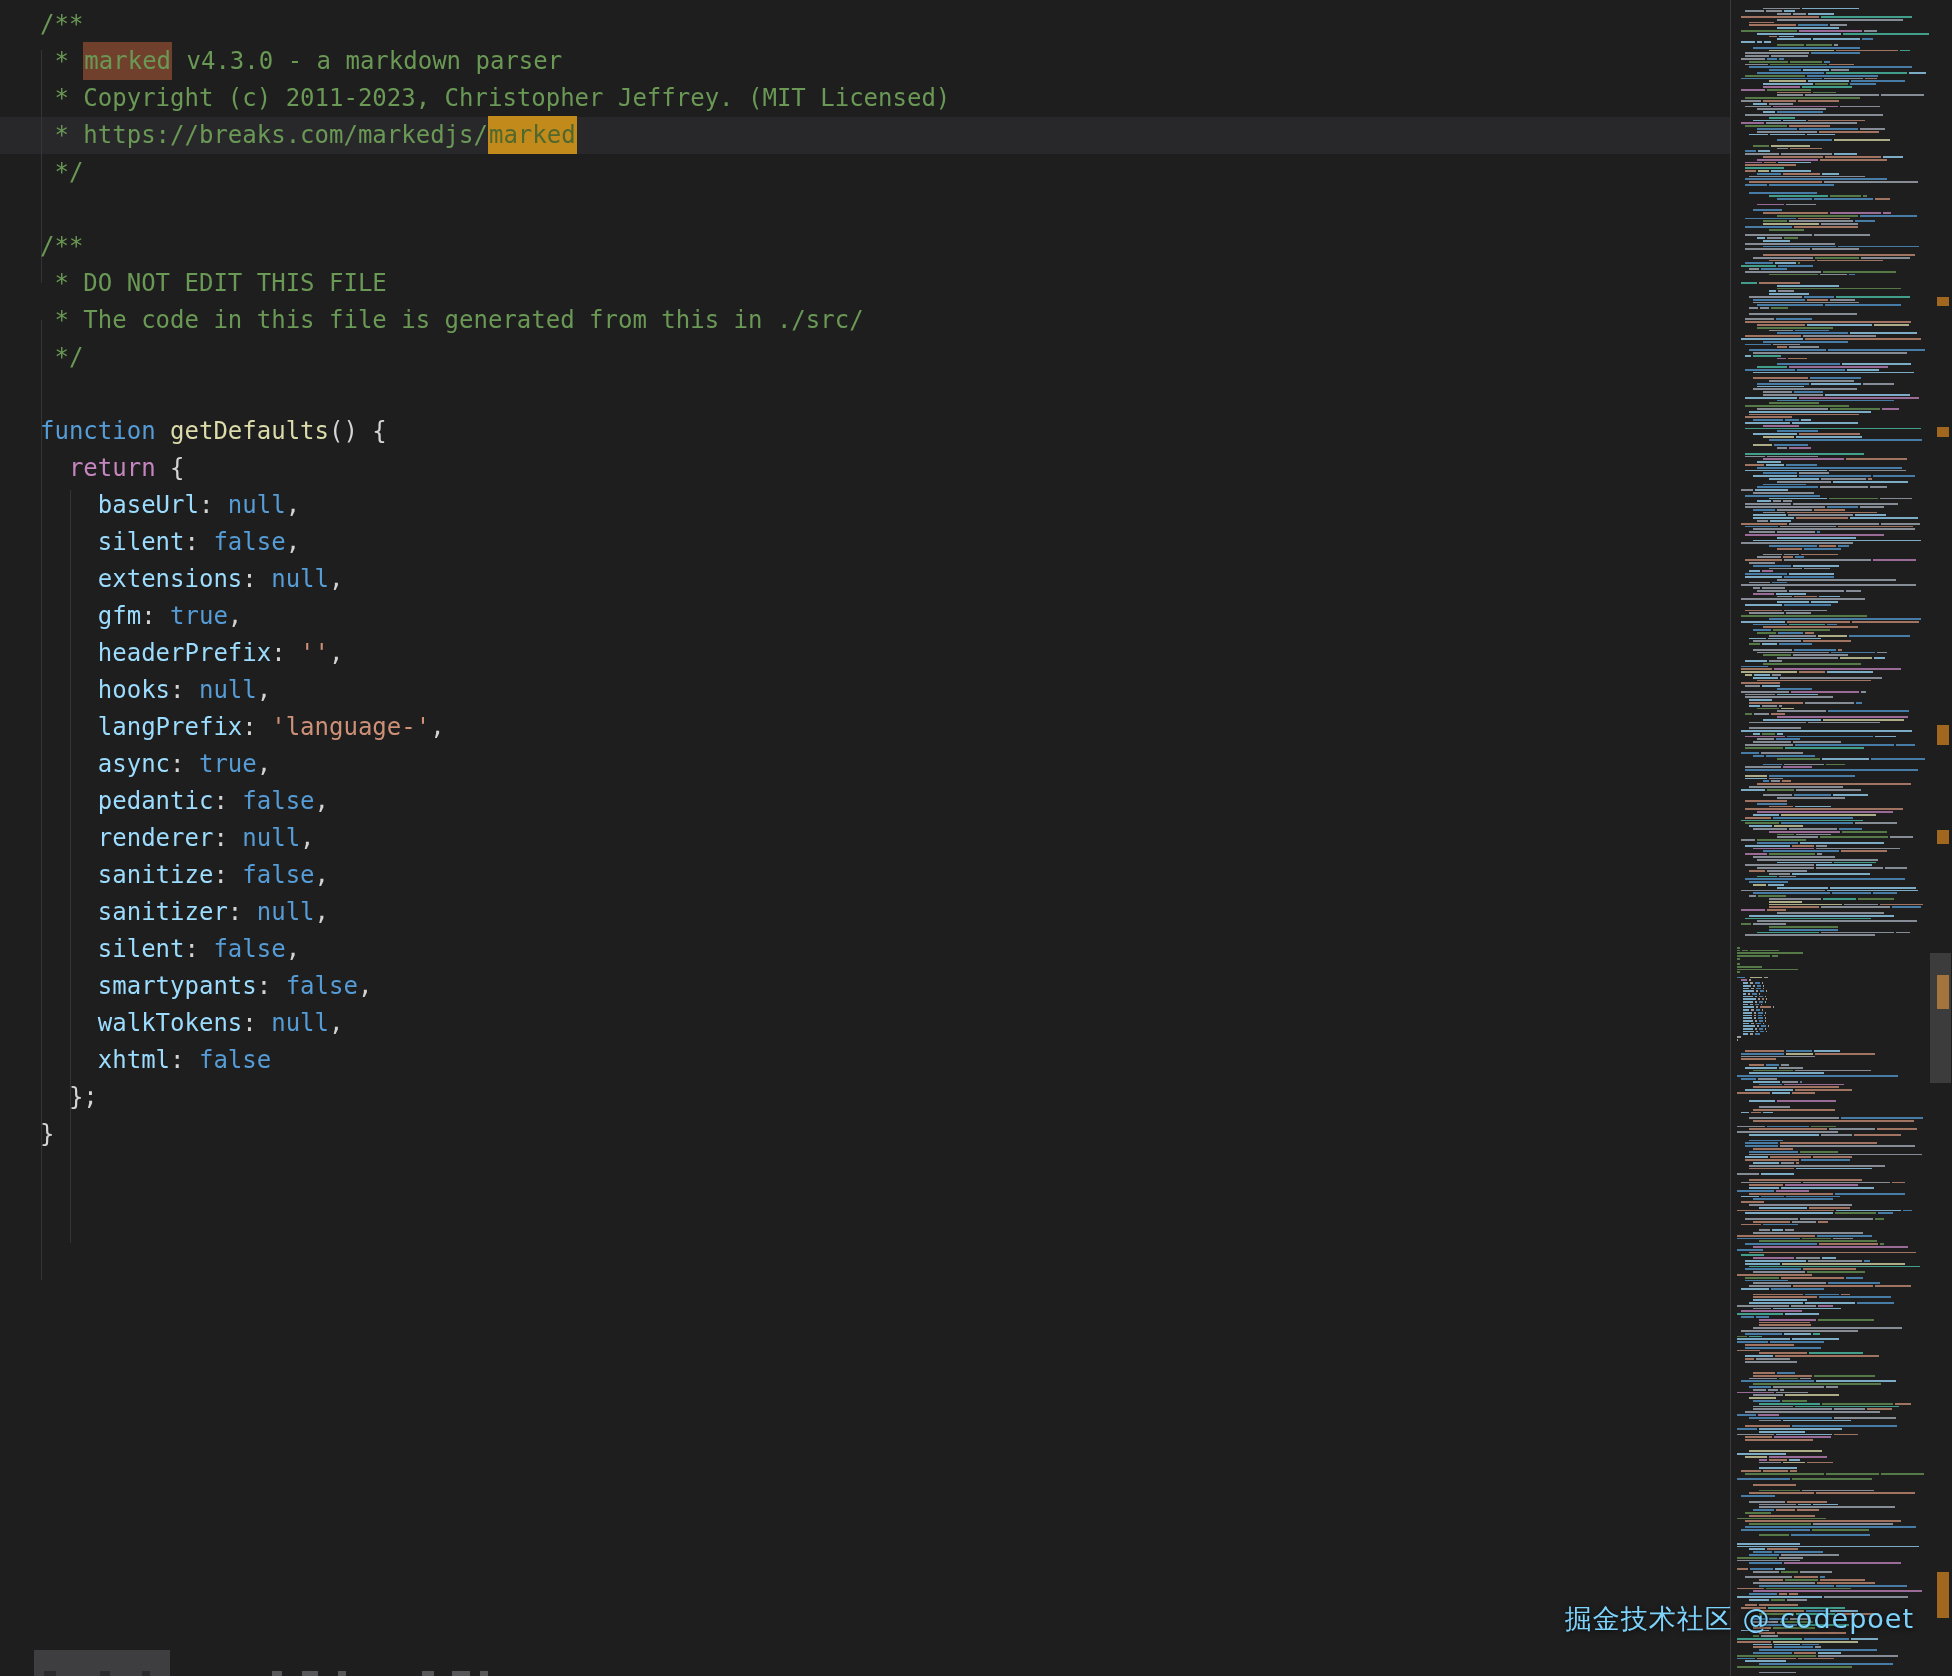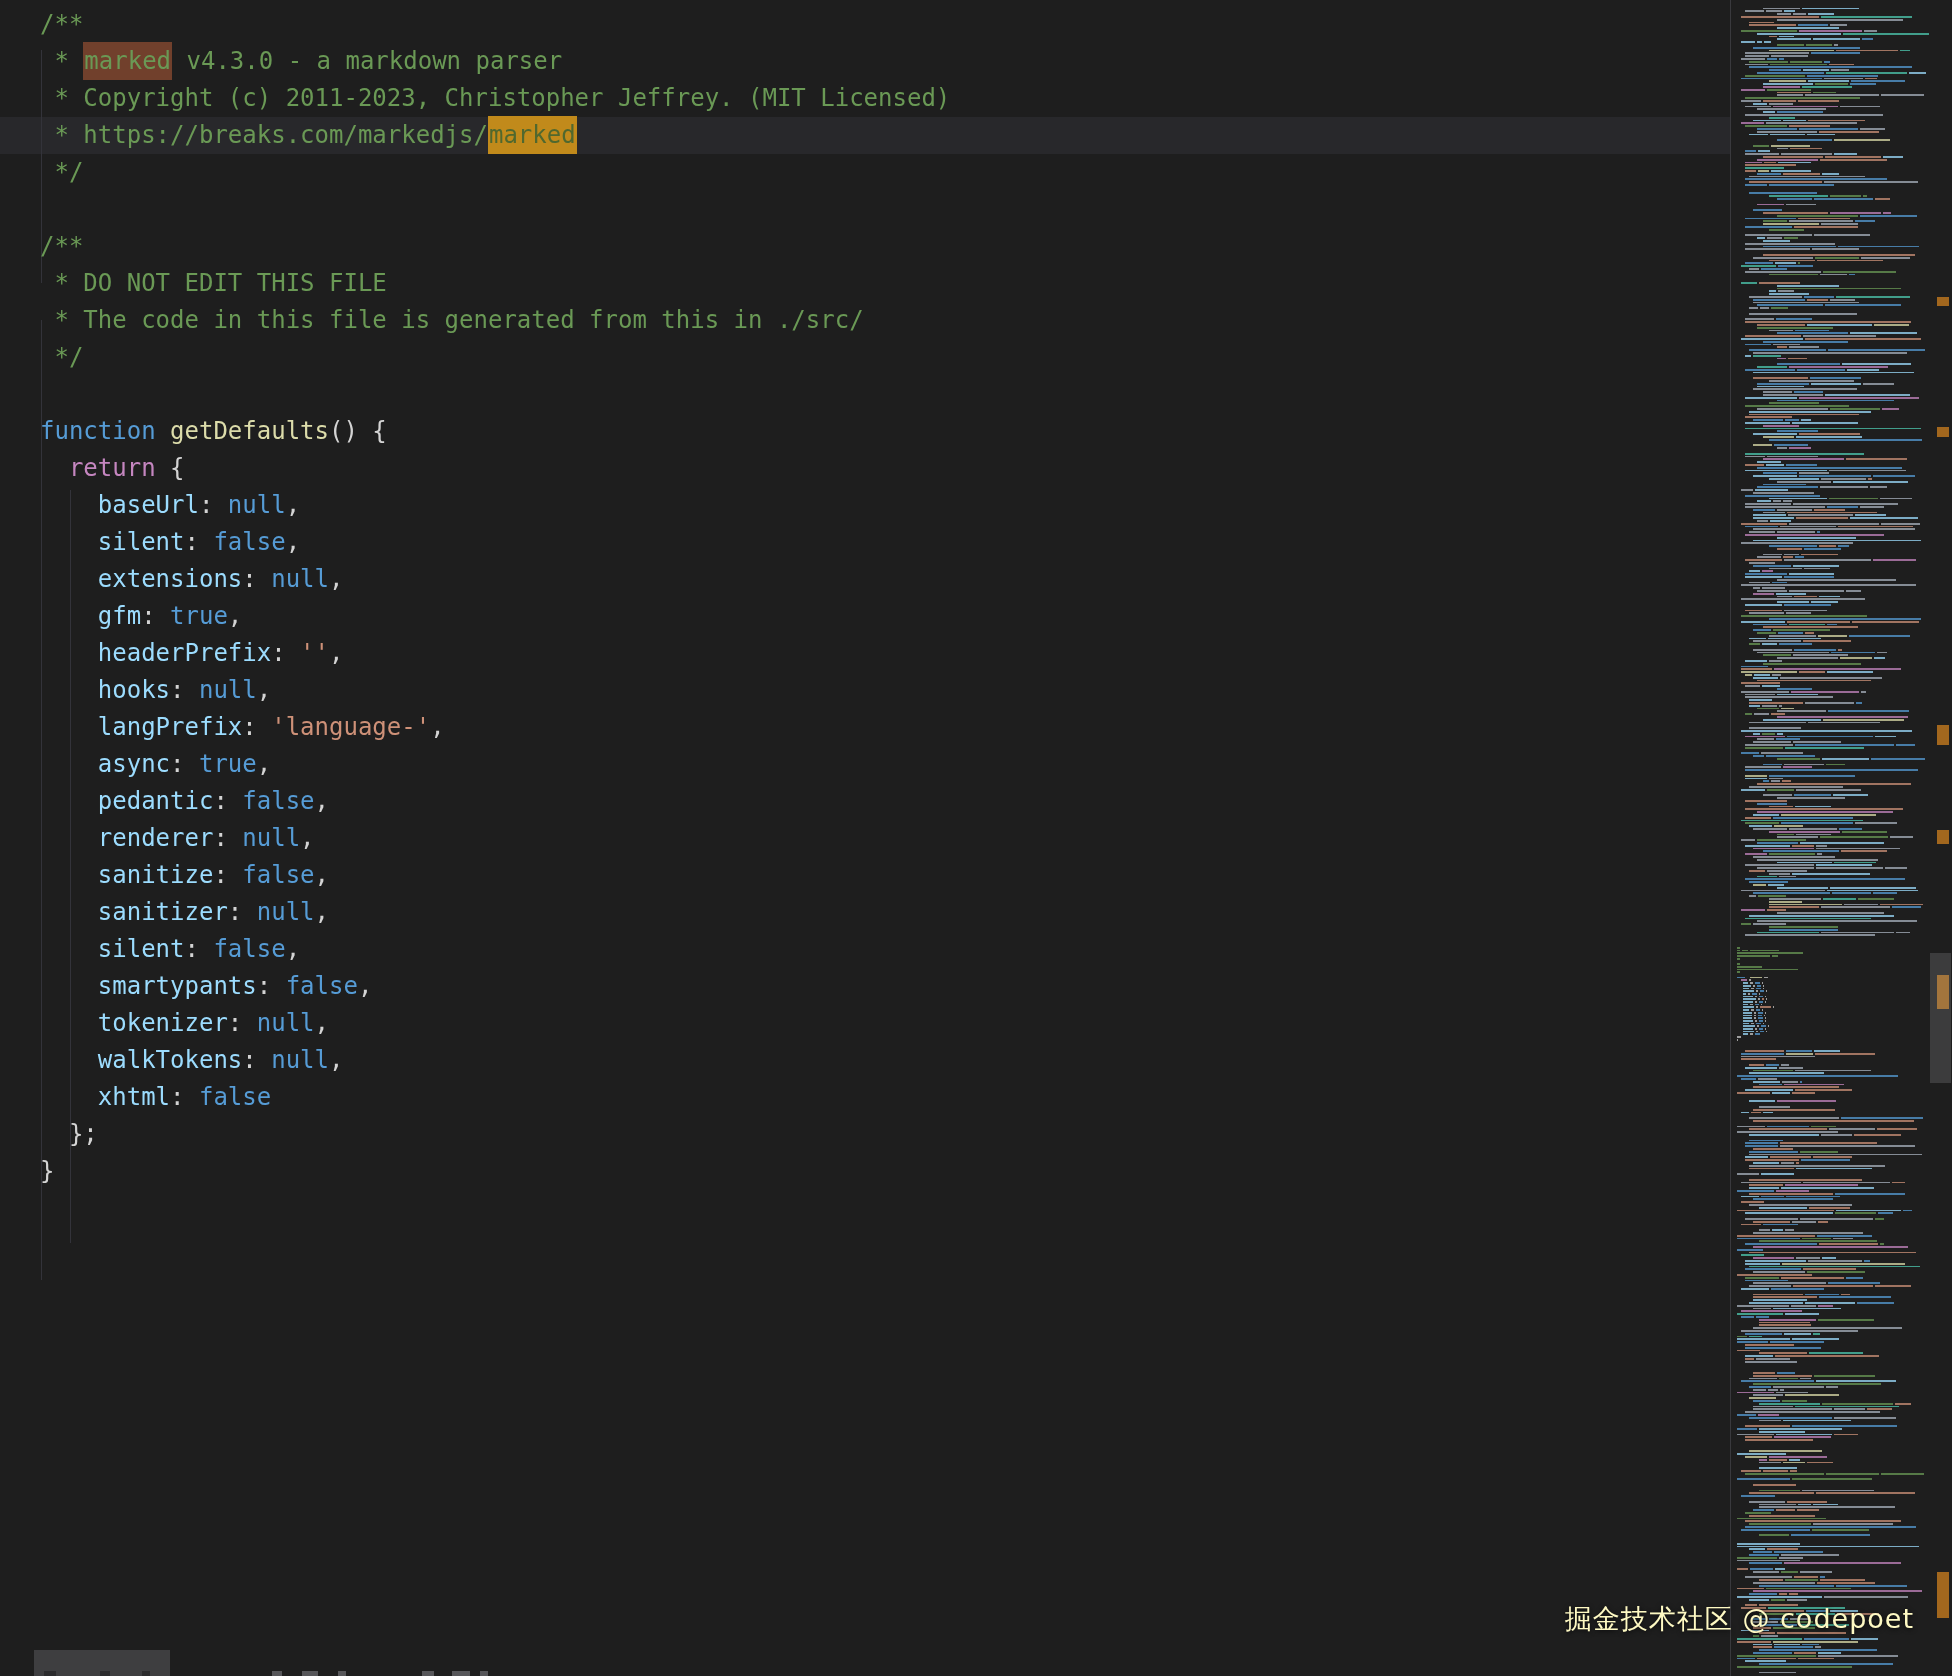--- a/index.html
+++ b/index.html
@@ -29,21 +29,21 @@
   
   .minimap{position:absolute;left:1730px;top:0;width:199px;height:1676px;background:#1e1e1e;border-left:1px solid #39393d;}
   .mm-row{position:absolute;display:flex;height:1.8px;}
   .mm-row span{display:block;height:100%;opacity:.75;margin-right:2px;}
   
   .ruler{position:absolute;left:1929px;top:0;width:23px;height:1676px;background:#1e1e1e;}
   .ruler-marker{position:absolute;left:8px;width:12px;}
   .ruler-slider{position:absolute;left:1px;width:21px;background:rgba(170,170,175,.22);}
   
   .watermark{position:absolute;top:1601px;right:38px;font-family:"DejaVu Sans","Liberation Sans",sans-serif;
-             font-size:27px;letter-spacing:1px;color:#fef9c3;text-shadow:0 1px 5px rgba(0,0,0,.75);z-index:30;}
+             font-size:27px;letter-spacing:1px;color:#7dd3fc;text-shadow:0 1px 5px rgba(0,0,0,.75);z-index:30;}
 </style>
 </head>
 <body>
 
 <div class="screen">
 
   <div class="editor">
     <div class="current-line-band"></div>
 
     <div class="indent-guide" style="left:41px;top:50px;height:233px;"></div>
@@ -72,21 +72,20 @@
         <div class="line"><span class="tk-punct">    </span><span class="tk-property">headerPrefix</span><span class="tk-punct">: </span><span class="tk-string">''</span><span class="tk-punct">,</span></div>
         <div class="line"><span class="tk-punct">    </span><span class="tk-property">hooks</span><span class="tk-punct">: </span><span class="tk-literal">null</span><span class="tk-punct">,</span></div>
         <div class="line"><span class="tk-punct">    </span><span class="tk-property">langPrefix</span><span class="tk-punct">: </span><span class="tk-string">'language-'</span><span class="tk-punct">,</span></div>
         <div class="line"><span class="tk-punct">    </span><span class="tk-property">async</span><span class="tk-punct">: </span><span class="tk-literal">true</span><span class="tk-punct">,</span></div>
         <div class="line"><span class="tk-punct">    </span><span class="tk-property">pedantic</span><span class="tk-punct">: </span><span class="tk-literal">false</span><span class="tk-punct">,</span></div>
         <div class="line"><span class="tk-punct">    </span><span class="tk-property">renderer</span><span class="tk-punct">: </span><span class="tk-literal">null</span><span class="tk-punct">,</span></div>
         <div class="line"><span class="tk-punct">    </span><span class="tk-property">sanitize</span><span class="tk-punct">: </span><span class="tk-literal">false</span><span class="tk-punct">,</span></div>
         <div class="line"><span class="tk-punct">    </span><span class="tk-property">sanitizer</span><span class="tk-punct">: </span><span class="tk-literal">null</span><span class="tk-punct">,</span></div>
         <div class="line"><span class="tk-punct">    </span><span class="tk-property">silent</span><span class="tk-punct">: </span><span class="tk-literal">false</span><span class="tk-punct">,</span></div>
         <div class="line"><span class="tk-punct">    </span><span class="tk-property">smartypants</span><span class="tk-punct">: </span><span class="tk-literal">false</span><span class="tk-punct">,</span></div>
-        <div class="line"><span class="tk-punct">    </span><span class="tk-property">tokenizer</span><span class="tk-punct">: </span><span class="tk-literal">null</span><span class="tk-punct">,</span></div>
         <div class="line"><span class="tk-punct">    </span><span class="tk-property">walkTokens</span><span class="tk-punct">: </span><span class="tk-literal">null</span><span class="tk-punct">,</span></div>
         <div class="line"><span class="tk-punct">    </span><span class="tk-property">xhtml</span><span class="tk-punct">: </span><span class="tk-literal">false</span></div>
         <div class="line"><span class="tk-punct">  };</span></div>
         <div class="line"><span class="tk-punct">}</span></div>
       </div>
 
     <div class="bottom-box"></div>
     <div class="frag dark" style="left:44px;width:12px;"></div>
     <div class="frag dark" style="left:100px;width:10px;"></div>
     <div class="frag dark" style="left:142px;width:8px;"></div>

